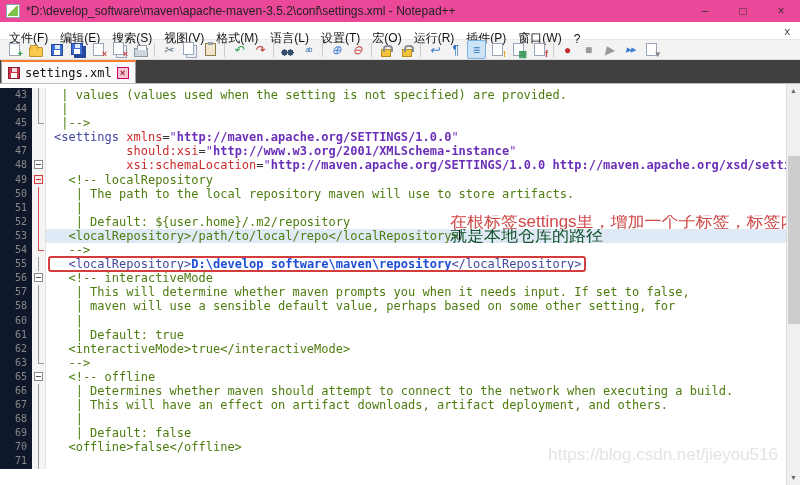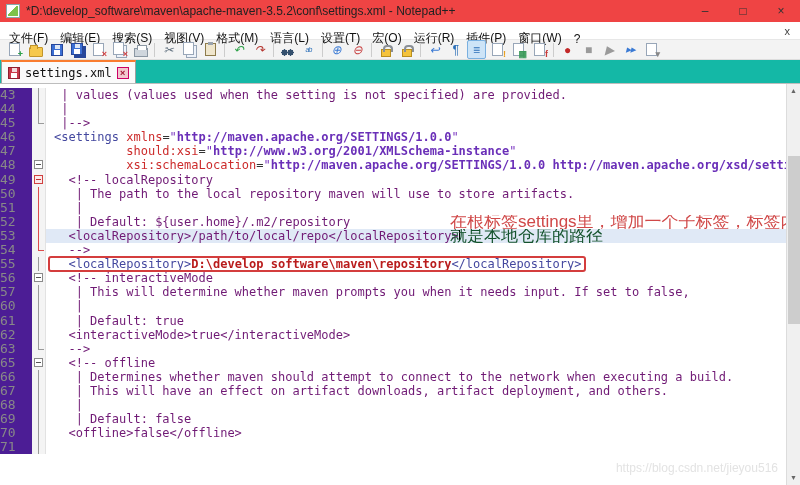--- a/index.html
+++ b/index.html
@@ -2,21 +2,21 @@
 <html><head>
 <meta charset="utf-8">
 <style>
   * { box-sizing: border-box; }
   html,body { margin:0; padding:0; }
   body {
     width:800px; height:485px; overflow:hidden; position:relative;
     background:#fff; font-family:"Liberation Sans", sans-serif; color:#111;
   }
   
-  .titlebar { height:22px; display:flex; align-items:center; background:#ef4444; padding-left:6px; }
+  .titlebar { height:22px; display:flex; align-items:center; background:#ec4899; padding-left:6px; }
   .app-icon { width:14px; height:14px; position:relative; margin-right:6px; background:#fff; border:1px solid #8aa; }
   .app-icon i { position:absolute; left:1px; top:1px; right:1px; bottom:1px; background:linear-gradient(135deg,#fff 45%,#7ec24a 45%); }
   .title-text { font-size:12px; color:#222; white-space:nowrap; }
   .tb-spacer { flex:1; }
   .win-btn { width:38px; height:22px; text-align:center; line-height:22px; font-size:12px; color:#333; }
   
   .menubar { height:17px; display:flex; align-items:center; background:#fff; font-size:12px; padding-left:3px; }
   .menu-item { padding:0 6px; white-space:nowrap;margin-top:16px; }
   .menu-x { margin-left:auto; padding-right:10px; color:#444; font-size:11px; }
   
@@ -38,59 +38,59 @@
   .ic-print { width:14px; height:9px; background:#cfd6dd; border:1px solid #8b97a3; margin-top:6px; position:relative; }
   .ic-print::before { content:""; position:absolute; left:2px; top:-4px; width:8px; height:4px; background:#fff; border:1px solid #8b97a3; border-bottom:none; }
   .ic-clip { width:11px; height:13px; background:#efe6cd; border:1px solid #8d7b4a; position:relative; display:block; }
   .ic-clip::before { content:""; position:absolute; left:2px; top:-2px; width:5px; height:3px; background:#9aa3ad; }
   .ic-lock { width:10px; height:8px; background:#f4c33c; border:1px solid #b98f1e; margin-top:7px; position:relative; }
   .ic-lock::before { content:""; position:absolute; left:1px; top:-5px; width:6px; height:5px; border:2px solid #8a8f96; border-bottom:none; border-radius:4px 4px 0 0; }
   .ic-binoc { width:13px; height:9px; margin-top:5px; display:block;
     background:radial-gradient(circle at 3.5px 4.5px,#34506e 3px,transparent 3.2px),
                radial-gradient(circle at 9.5px 4.5px,#34506e 3px,transparent 3.2px); }
   
-  .tabbar { height:24px; background:#14b8a6; border-bottom:1px solid #bdbdbd; display:flex; align-items:flex-start; padding-left:1px; }
+  .tabbar { height:24px; background:#404040; border-bottom:1px solid #bdbdbd; display:flex; align-items:flex-start; padding-left:1px; }
   .tab { height:23px; background:#fafafa; border:1px solid #9f9f9f; border-bottom:none; border-top:2px solid #f97c2f; display:flex; align-items:center; padding:0 6px; font-size:12px; gap:5px; }
   .t-floppy { width:12px; height:12px; background:#c9384a; border:1px solid #8f1f30; position:relative; display:inline-block; }
   .t-floppy i { position:absolute; left:3px; top:0; width:5px; height:4px; background:#f2d9dc; }
   .t-floppy b { position:absolute; left:2px; bottom:0; width:6px; height:5px; background:#fff; }
   .tab-label { font-family:"DejaVu Sans Mono","Liberation Mono",monospace; font-size:12px; }
   .tab-close { width:12px; height:12px; background:#f2c7cf; border:1px solid #c06; color:#a01030; font-size:9px; line-height:10px; text-align:center; font-weight:bold; }
   
   .editor { position:absolute; top:84px; left:0; right:14px; bottom:0; overflow:hidden; padding-top:4px;
     font-family:"DejaVu Sans Mono","Liberation Mono",monospace; font-size:12px; background:#fff; }
   .row { height:14.1px; display:flex; position:relative; }
-  .ln { width:32px; background:#4c1d95; color:#888; padding-right:5px; font-size:13px; line-height:14.1px; flex:0 0 32px; }
+  .ln { width:32px; background:#0f172a; color:#888; text-align:right; padding-right:5px; font-size:10px; line-height:14.1px; flex:0 0 32px; }
   .fold { width:14px; flex:0 0 14px; background:#f4f4f4; position:relative; border-right:1px solid #e2e2e2; }
   .fl { position:absolute; left:6px; top:0; bottom:0; width:1px; background:#9a9a9a; }
   .fl.half { bottom:auto; height:7px; }
   .ft { position:absolute; left:6px; top:7px; width:6px; height:1px; background:#9a9a9a; }
   .fl.red, .ft.red { background:#dd4c4c; }
   .fb { position:absolute; left:2px; top:2px; width:9px; height:9px; background:#fff; border:1px solid #8a8a8a; }
   .fb::after { content:""; position:absolute; left:1px; top:3px; width:5px; height:1px; background:#555; }
   .fb.red { border-color:#d04040; background:#fbeaea; }
   .fb.red::after { background:#c03030; }
   .codewrap { flex:1; white-space:pre; line-height:14.1px; padding-left:8px; position:relative; overflow:hidden; }
   .hl .codewrap { background:#e0e9f6; }
-  .cmt { color:#701a75;margin-top:28px; }
+  .cmt { color:#4d7c0f;margin-top:28px; }
   .tag { color:#44489f; }
   .attr { color:#cc2b2b; }
   .pun { color:#333; }
   .str { color:#7a35c0; }
   .url { color:#6a2fb8; font-weight:bold; }
-  .btxt { color:#b91c1c; font-weight:bold; }
+  .btxt { color:#1d4ed8; font-weight:bold; }
   .caret { display:inline-block; width:1px; height:11px; background:#000; vertical-align:-1px; }
   .note { position:absolute; left:404px; top:0; color:#d04848; font-family:"Liberation Sans",sans-serif; font-size:17px; white-space:nowrap; z-index:3; line-height:14.1px; }
   .redbox { position:absolute; left:48px; top:-1px; width:538px; height:16px; border:2px solid #d43d3d; border-radius:3px; z-index:2; pointer-events:none; }
   
   .vscroll { position:absolute; right:0; top:84px; bottom:0; width:14px; background:#f0f0f0; border-left:1px solid #dcdcdc; }
   .varrow { height:14px; text-align:center; font-size:7px; color:#666; line-height:14px; }
   .varrow.vbottom { position:absolute; bottom:0; left:0; right:0; }
   .vthumb { position:absolute; top:72px; left:1px; width:12px; height:168px; background:#cdcdcd; }
-  .watermark { position:absolute; right:22px; bottom:10px; color:#e3e3e3; font-size:12px; z-index:4; }
+  .watermark { position:absolute; right:22px; bottom:20px; color:#e3e3e3; font-size:17px; z-index:4; }
 </style>
 </head>
 <body>
 
 <div class="titlebar">
   <span class="app-icon">
       <i></i>
     </span>
   <span class="title-text">*D:\develop_software\maven\apache-maven-3.5.2\conf\settings.xml - Notepad++</span>
   <span class="tb-spacer"></span>
@@ -329,20 +329,27 @@
       <span class="codewrap"><span class="cmt">  &lt;!-- interactiveMode</span></span>
     </div>
     <div class="row">
       <span class="ln">57</span>
       <span class="fold">
         <i class="fl"></i>
       </span>
       <span class="codewrap"><span class="cmt">   | This will determine whether maven prompts you when it needs input. If set to false,</span></span>
     </div>
     <div class="row">
+      <span class="ln">58</span>
+      <span class="fold">
+        <i class="fl"></i>
+      </span>
+      <span class="codewrap"><span class="cmt">   | maven will use a sensible default value, perhaps based on some other setting, for</span></span>
+    </div>
+    <div class="row">
       <span class="ln">60</span>
       <span class="fold">
         <i class="fl"></i>
       </span>
       <span class="codewrap"><span class="cmt">   |</span></span>
     </div>
     <div class="row">
       <span class="ln">61</span>
       <span class="fold">
         <i class="fl"></i>

